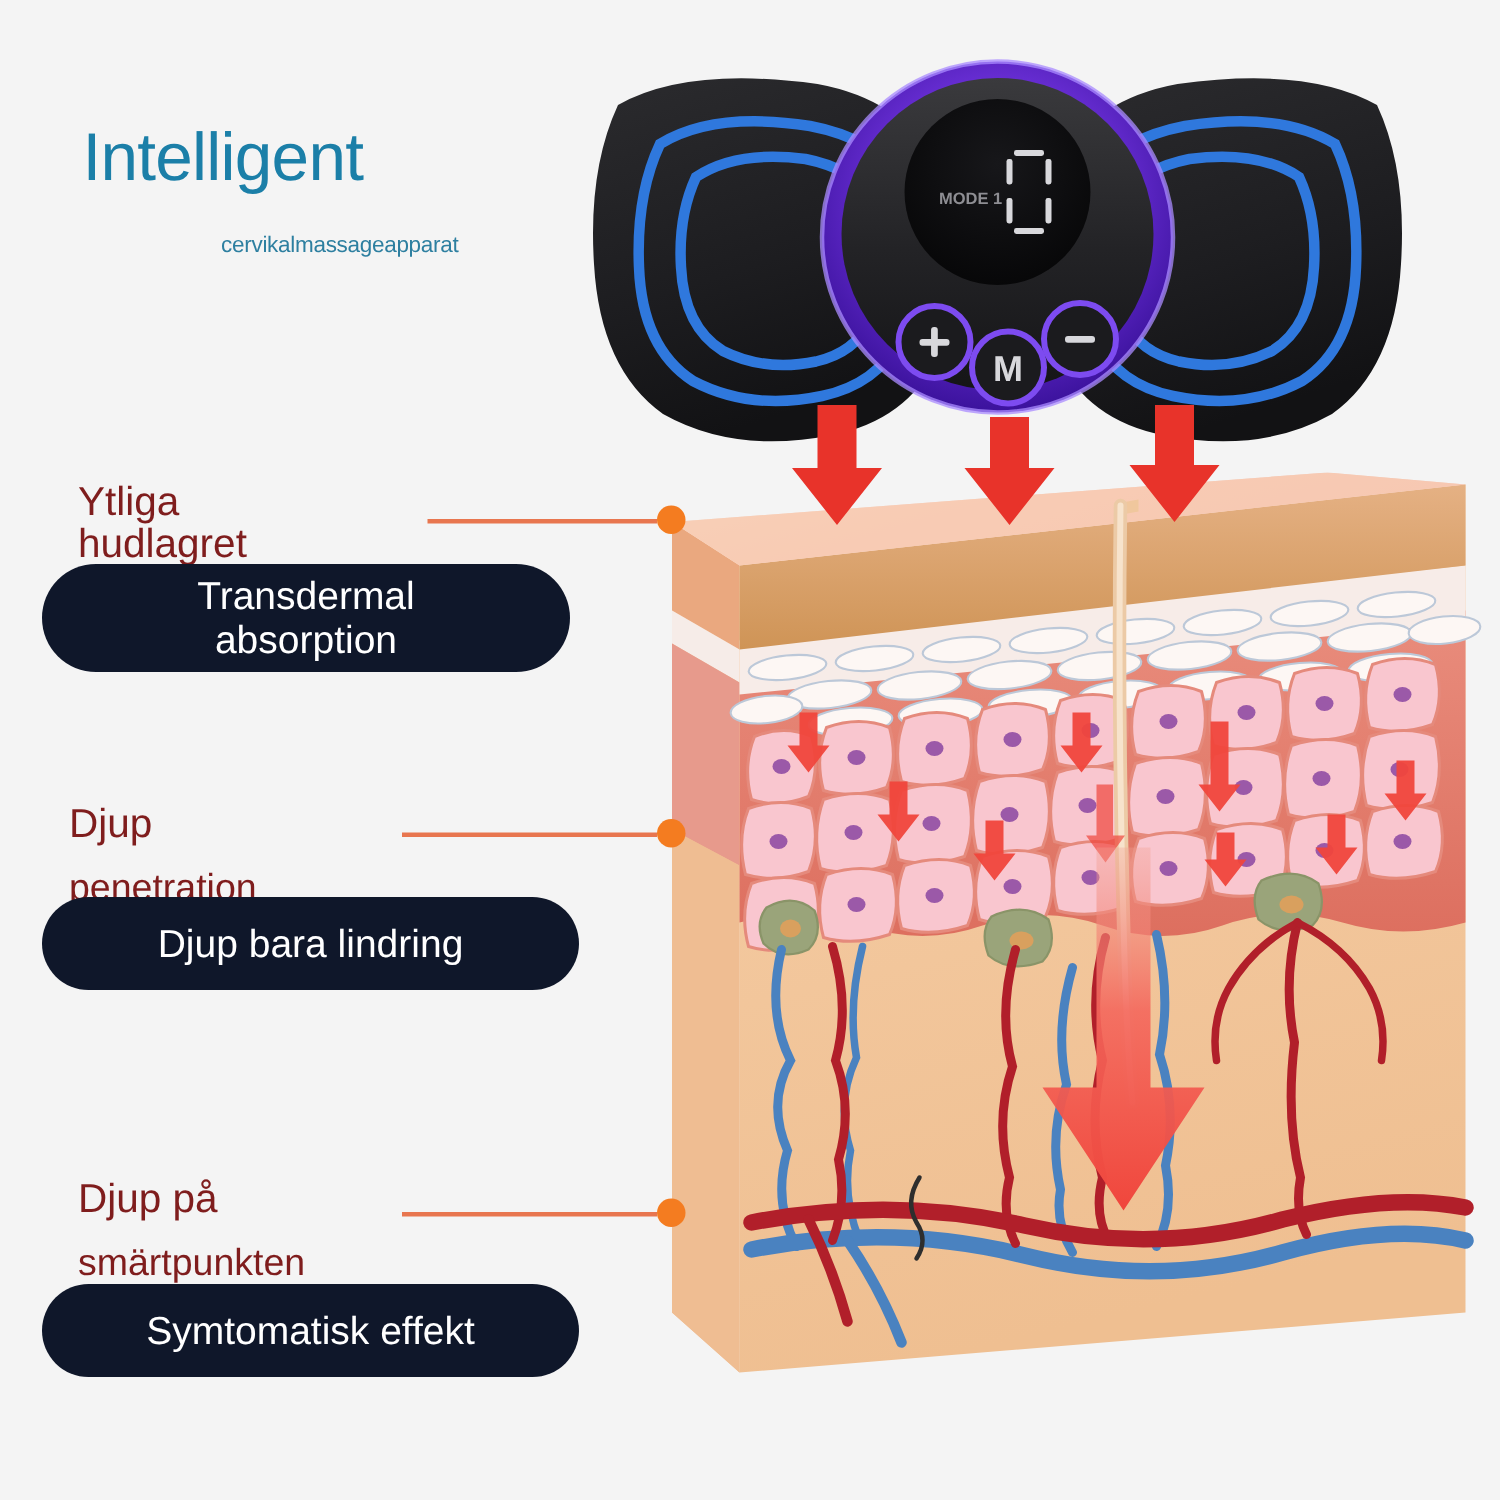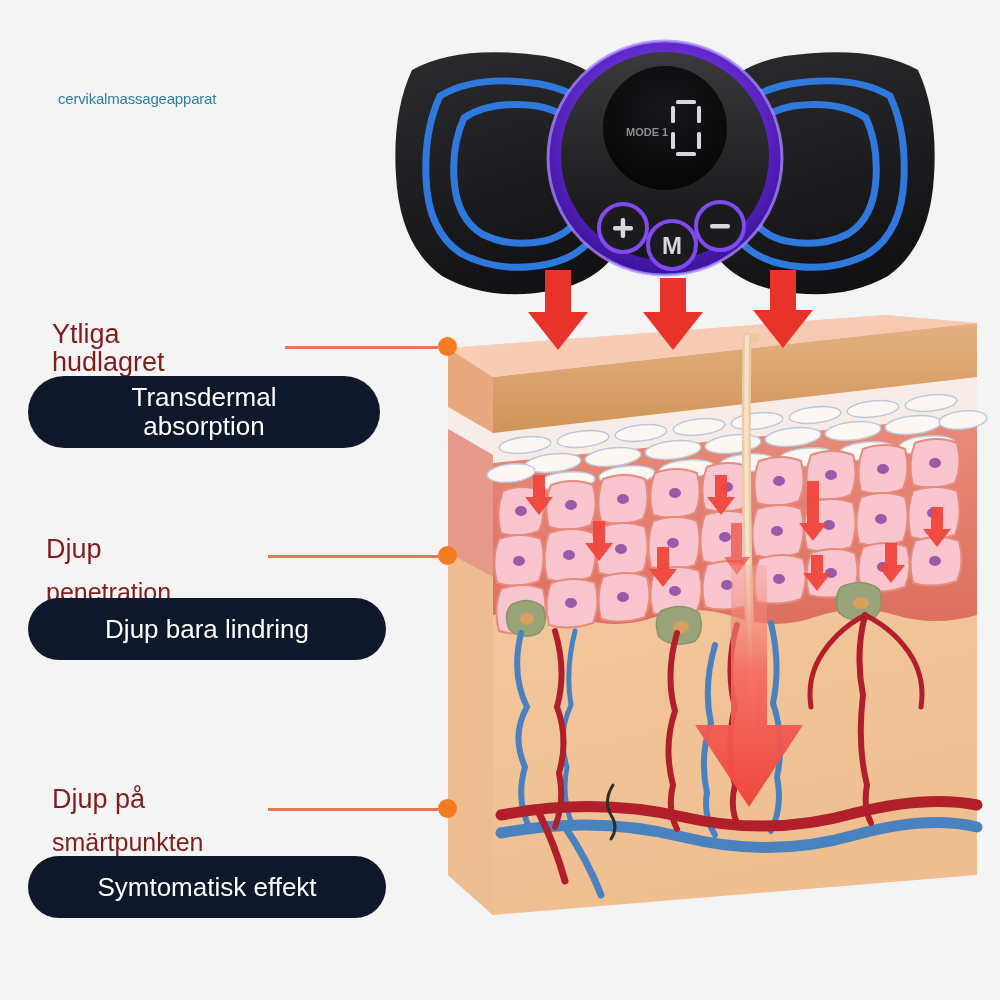--- a/index.html
+++ b/index.html
@@ -30,23 +30,24 @@
   #main-title {
     font-size: 45px;
     color: #1b7fa8;
     letter-spacing: -0.5px;
     line-height: 1;
     font-weight: 400;
   }
   #sub-title {
     font-size: 15px;
     color: #2d7fa0;
-    margin-top: 8px;
+    margin-top: 28px;
     margin-left: 3px;
     letter-spacing: -0.2px;
+    text-align: center;
   }
 
   
   .callout-group { position: absolute; left: 0; }
   .callout-heading {
     color: #7f1d1d;
     line-height: 1.04;
     white-space: pre-line;
   }
   .callout-heading .line1 { font-size: 27px; display: block; }
@@ -84,20 +85,21 @@
 
   
   #skin-block { position: absolute; left: 415px; top: 315px; width: 580px; height: 625px; }
 </style>
 </head>
 <body>
 
 <div id="stage">
 
   <div id="title-block">
+    <div id="main-title">Intelligent</div>
     <div id="sub-title">cervikalmassageapparat</div>
   </div>
 
   <div id="device">
     <svg viewBox="0 0 570 290" width="570" height="290">
       <defs>
         <radialGradient id="ringGlow" cx="50%" cy="40%" r="60%">
           <stop offset="0%" stop-color="#8a5bff"></stop>
           <stop offset="55%" stop-color="#6a2fd6"></stop>
           <stop offset="100%" stop-color="#3b129c"></stop>

